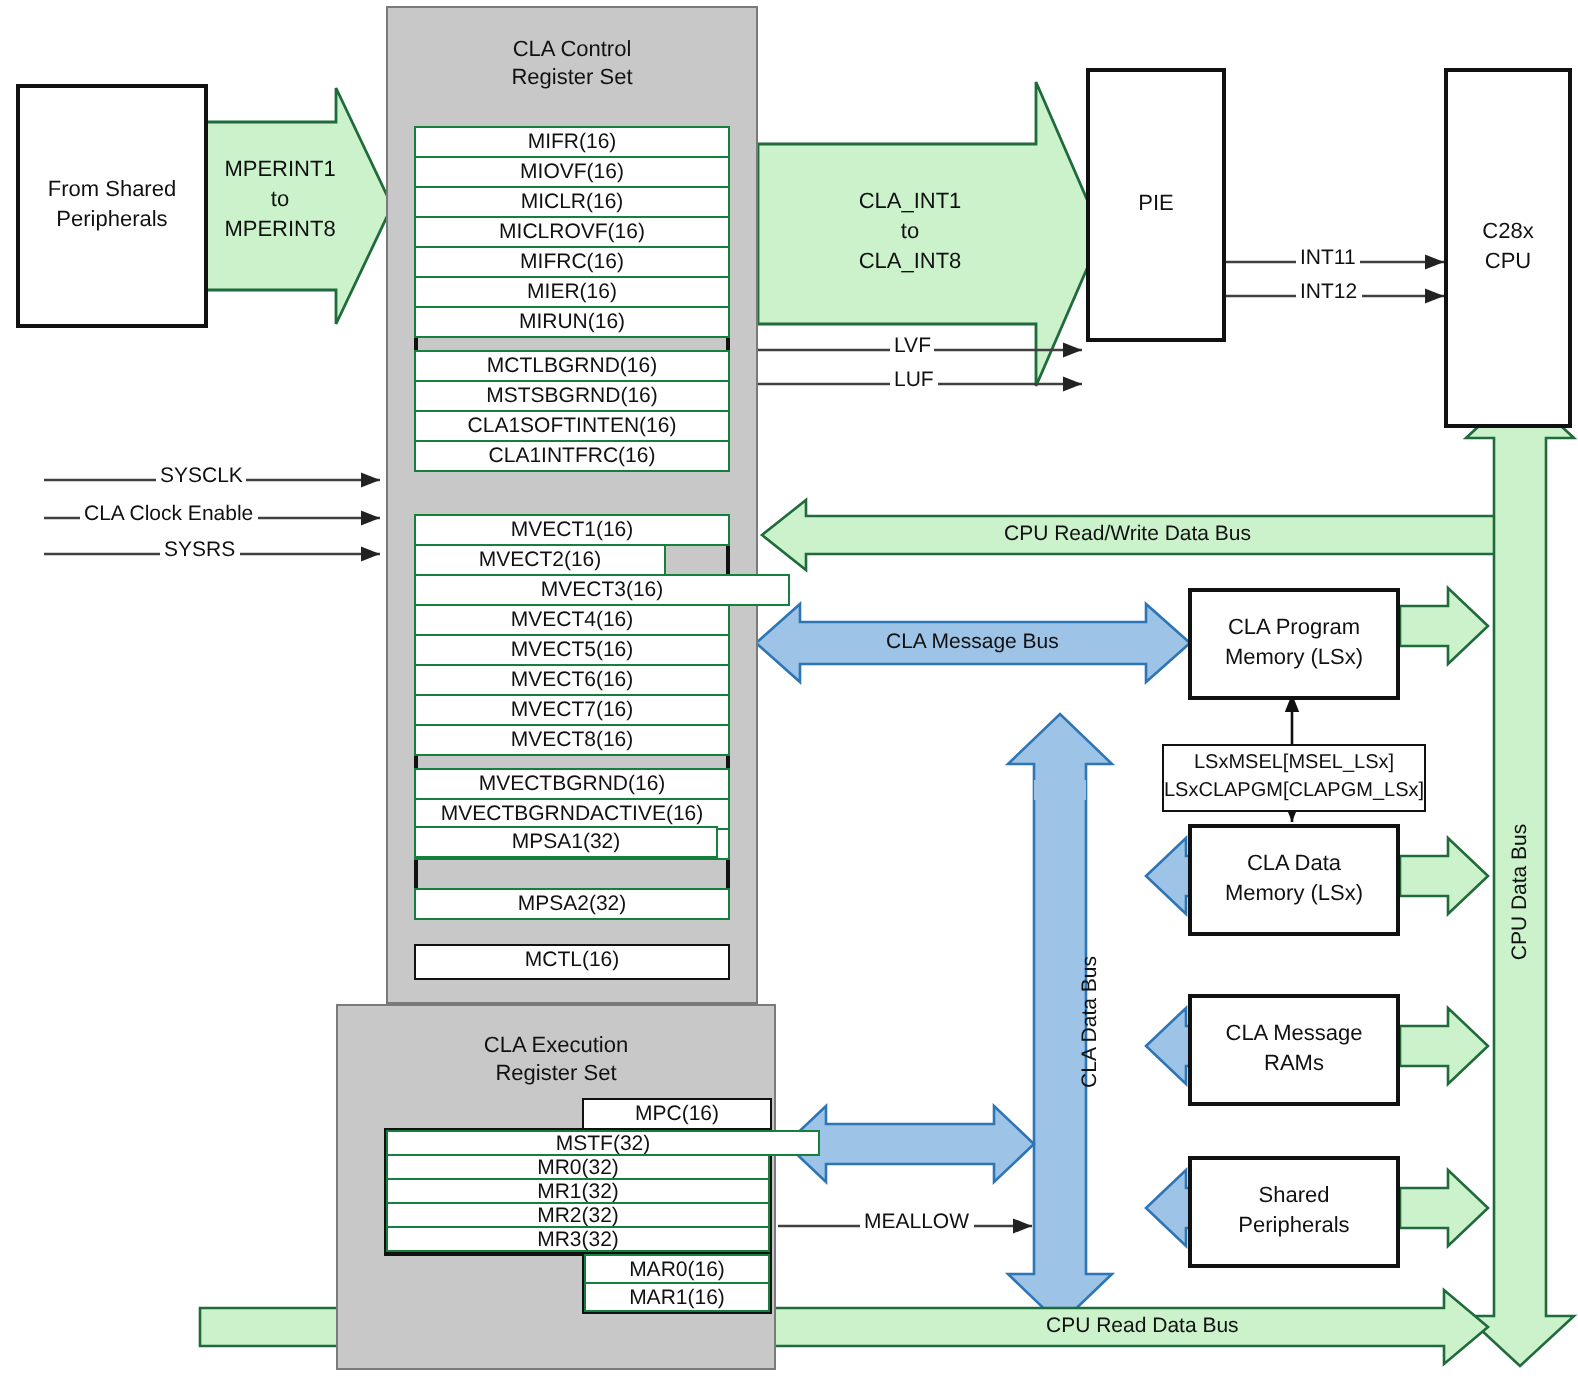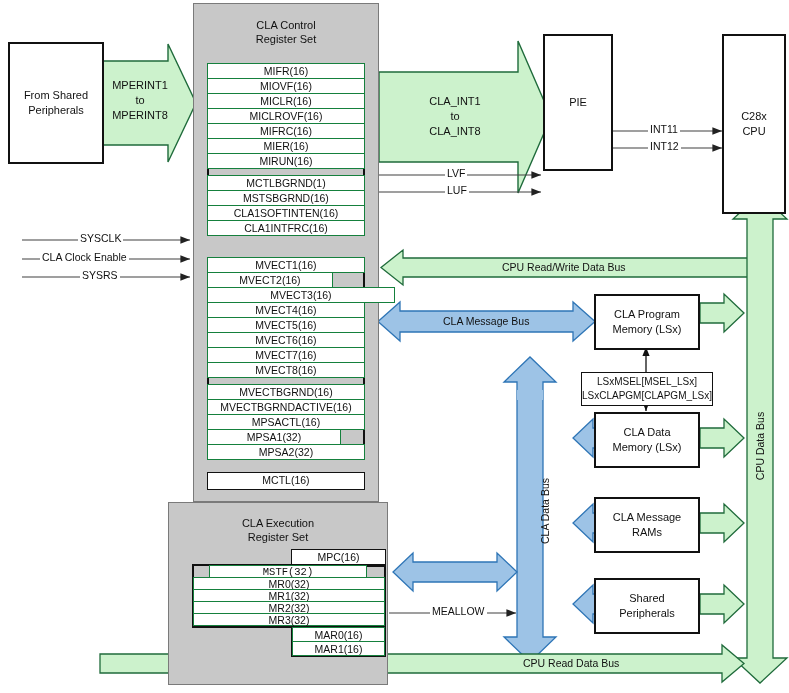--- a/index.html
+++ b/index.html
@@ -155,59 +155,59 @@
 
   <div class="regbox" style="left:207px;top:63px;width:158px;height:173px;"></div>
   <div style="position:absolute;left:207px;top:63px;">
     <div class="reg" style="left:0;top:0px;   width:158px;height:16px;">MIFR(16)</div>
     <div class="reg" style="left:0;top:15px;  width:158px;height:16px;">MIOVF(16)</div>
     <div class="reg" style="left:0;top:30px;  width:158px;height:16px;">MICLR(16)</div>
     <div class="reg" style="left:0;top:45px;  width:158px;height:16px;">MICLROVF(16)</div>
     <div class="reg" style="left:0;top:60px;  width:158px;height:16px;">MIFRC(16)</div>
     <div class="reg" style="left:0;top:75px;  width:158px;height:16px;">MIER(16)</div>
     <div class="reg" style="left:0;top:90px;  width:158px;height:16px;">MIRUN(16)</div>
-    <div class="reg" style="left:0;top:112px; width:158px;height:16px;">MCTLBGRND(1)</div>
+    <div class="reg" style="left:0;top:112px; width:158px;height:16px;">MCTLBGRND(16)</div>
     <div class="reg" style="left:0;top:127px; width:158px;height:16px;">MSTSBGRND(16)</div>
     <div class="reg" style="left:0;top:142px; width:158px;height:16px;">CLA1SOFTINTEN(16)</div>
     <div class="reg" style="left:0;top:157px; width:158px;height:16px;">CLA1INTFRC(16)</div>
   </div>
 
   <div class="regbox" style="left:207px;top:257px;width:158px;height:203px;"></div>
   <div style="position:absolute;left:207px;top:257px;">
     <div class="reg" style="left:0;top:0px;   width:158px;height:16px;">MVECT1(16)</div>
     <div class="reg" style="left:0;top:15px;  width:126px;height:16px;">MVECT2(16)</div>
     <div class="reg" style="left:0;top:30px;  width:188px;height:16px;">MVECT3(16)</div>
     <div class="reg" style="left:0;top:45px;  width:158px;height:16px;">MVECT4(16)</div>
     <div class="reg" style="left:0;top:60px;  width:158px;height:16px;">MVECT5(16)</div>
     <div class="reg" style="left:0;top:75px;  width:158px;height:16px;">MVECT6(16)</div>
     <div class="reg" style="left:0;top:90px;  width:158px;height:16px;">MVECT7(16)</div>
     <div class="reg" style="left:0;top:105px; width:158px;height:16px;">MVECT8(16)</div>
     <div class="reg" style="left:0;top:127px; width:158px;height:16px;">MVECTBGRND(16)</div>
     <div class="reg" style="left:0;top:142px; width:158px;height:16px;">MVECTBGRNDACTIVE(16)</div>
     <div class="reg" style="left:0;top:157px; width:158px;height:16px;">MPSACTL(16)</div>
-    <div class="reg" style="left:0;top:172px; width:134px;height:16px;">MPSA1(32)</div>
+    <div class="reg" style="left:0;top:156px; width:152px;height:16px;">MPSA1(32)</div>
     <div class="reg" style="left:0;top:187px; width:158px;height:16px;">MPSA2(32)</div>
   </div>
 
   <div class="regbox" style="left:207px;top:472px;width:158px;height:18px;"></div>
   <div class="reg" style="left:208px;top:473px;width:156px;height:16px;border:none;">MCTL(16)</div>
 
   <div class="panel" style="left:168px;top:502px;width:220px;height:183px;">
     <div class="panel-title" style="top:13px;">
       <div>CLA Execution</div>
       <div>Register Set</div>
     </div>
   </div>
 
   <div class="regbox" style="left:291px;top:549px;width:95px;height:18px;"></div>
   <div class="reg" style="left:292px;top:550px;width:93px;height:16px;border:none;">MPC(16)</div>
 
   <div class="regbox" style="left:192px;top:564px;width:194px;height:64px;"></div>
   <div style="position:absolute;left:193px;top:565px;">
-    <div class="reg" style="left:16px;top:0px;  width:158px;height:13px;line-height:12px;font-family:Liberation Mono, monospace;">MSTF(32)</div>
+    <div class="reg" style="left:0;top:0px;  width:217px;height:13px;line-height:12px;">MSTF(32)</div>
     <div class="reg" style="left:0;top:12px; width:192px;height:13px;line-height:12px;">MR0(32)</div>
     <div class="reg" style="left:0;top:24px; width:192px;height:13px;line-height:12px;">MR1(32)</div>
     <div class="reg" style="left:0;top:36px; width:192px;height:13px;line-height:12px;">MR2(32)</div>
     <div class="reg" style="left:0;top:48px; width:192px;height:13px;line-height:12px;">MR3(32)</div>
   </div>
 
   <div class="regbox" style="left:291px;top:626px;width:95px;height:31px;"></div>
   <div style="position:absolute;left:292px;top:627px;">
     <div class="reg" style="left:0;top:0px;  width:93px;height:15px;line-height:14px;">MAR0(16)</div>
     <div class="reg" style="left:0;top:14px; width:93px;height:15px;line-height:14px;">MAR1(16)</div>

